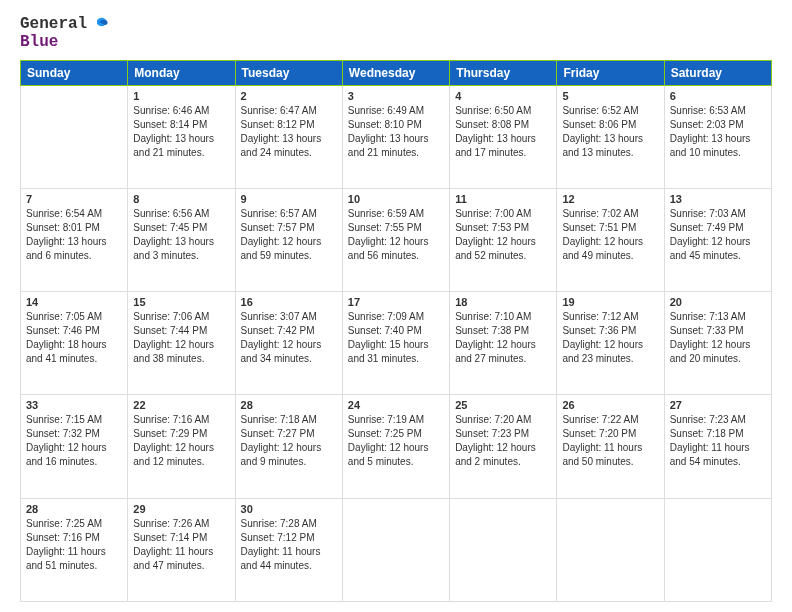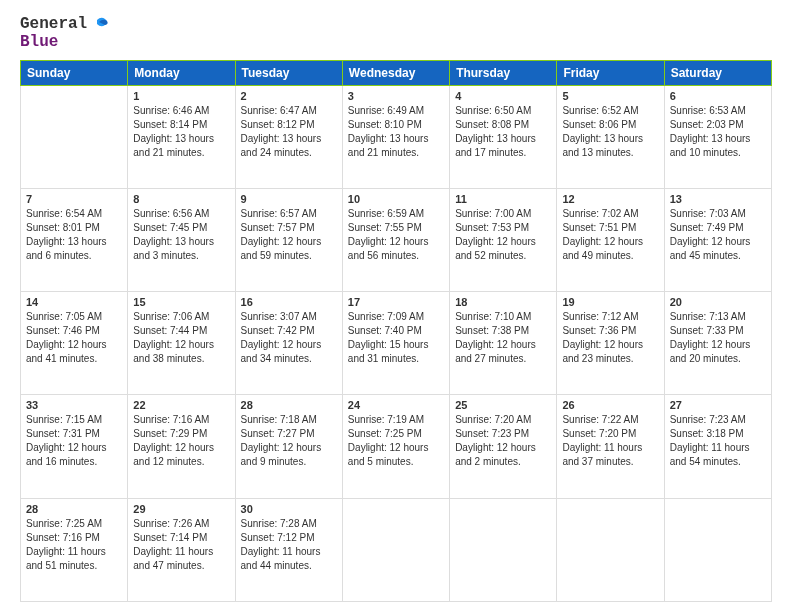--- a/index.html
+++ b/index.html
@@ -224,21 +224,21 @@
           <span>Daylight: 12 hours and 45 minutes.</span>
         </div>
       </td>
         </tr>
         <tr>
           <td>
         <span class="day-number">14</span>
         <div class="day-info">
           <span>Sunrise: 7:05 AM</span><br>
           <span>Sunset: 7:46 PM</span><br>
-          <span>Daylight: 12 hours and 41 minutes.</span>
+          <span>Daylight: 18 hours and 41 minutes.</span>
         </div>
       </td>
           <td>
         <span class="day-number">15</span>
         <div class="day-info">
           <span>Sunrise: 7:06 AM</span><br>
           <span>Sunset: 7:44 PM</span><br>
           <span>Daylight: 12 hours and 38 minutes.</span>
         </div>
       </td>
@@ -281,21 +281,21 @@
           <span>Sunset: 7:33 PM</span><br>
           <span>Daylight: 12 hours and 20 minutes.</span>
         </div>
       </td>
         </tr>
         <tr>
           <td>
         <span class="day-number">33</span>
         <div class="day-info">
           <span>Sunrise: 7:15 AM</span><br>
-          <span>Sunset: 7:31 PM</span><br>
+          <span>Sunset: 7:32 PM</span><br>
           <span>Daylight: 12 hours and 16 minutes.</span>
         </div>
       </td>
           <td>
         <span class="day-number">22</span>
         <div class="day-info">
           <span>Sunrise: 7:16 AM</span><br>
           <span>Sunset: 7:29 PM</span><br>
           <span>Daylight: 12 hours and 12 minutes.</span>
         </div>
@@ -322,28 +322,28 @@
           <span>Sunrise: 7:20 AM</span><br>
           <span>Sunset: 7:23 PM</span><br>
           <span>Daylight: 12 hours and 2 minutes.</span>
         </div>
       </td>
           <td>
         <span class="day-number">26</span>
         <div class="day-info">
           <span>Sunrise: 7:22 AM</span><br>
           <span>Sunset: 7:20 PM</span><br>
-          <span>Daylight: 11 hours and 37 minutes.</span>
+          <span>Daylight: 11 hours and 50 minutes.</span>
         </div>
       </td>
           <td>
         <span class="day-number">27</span>
         <div class="day-info">
           <span>Sunrise: 7:23 AM</span><br>
-          <span>Sunset: 3:18 PM</span><br>
+          <span>Sunset: 7:18 PM</span><br>
           <span>Daylight: 11 hours and 54 minutes.</span>
         </div>
       </td>
         </tr>
         <tr>
           <td>
         <span class="day-number">28</span>
         <div class="day-info">
           <span>Sunrise: 7:25 AM</span><br>
           <span>Sunset: 7:16 PM</span><br>

